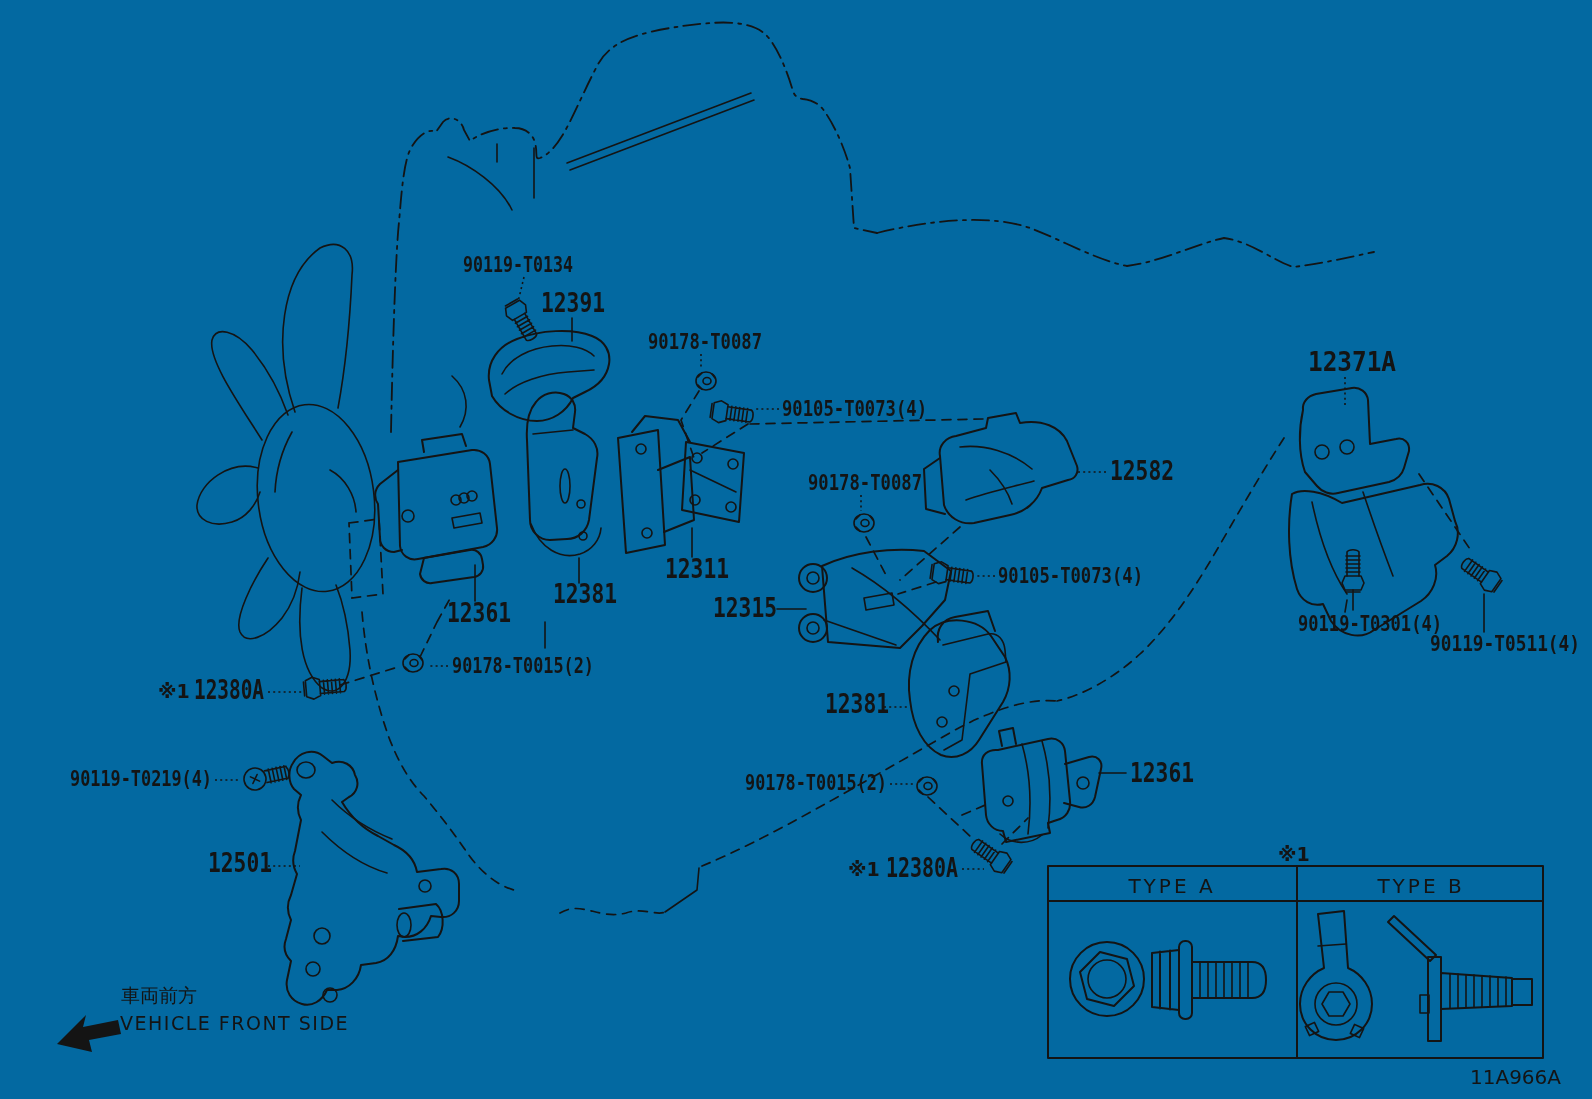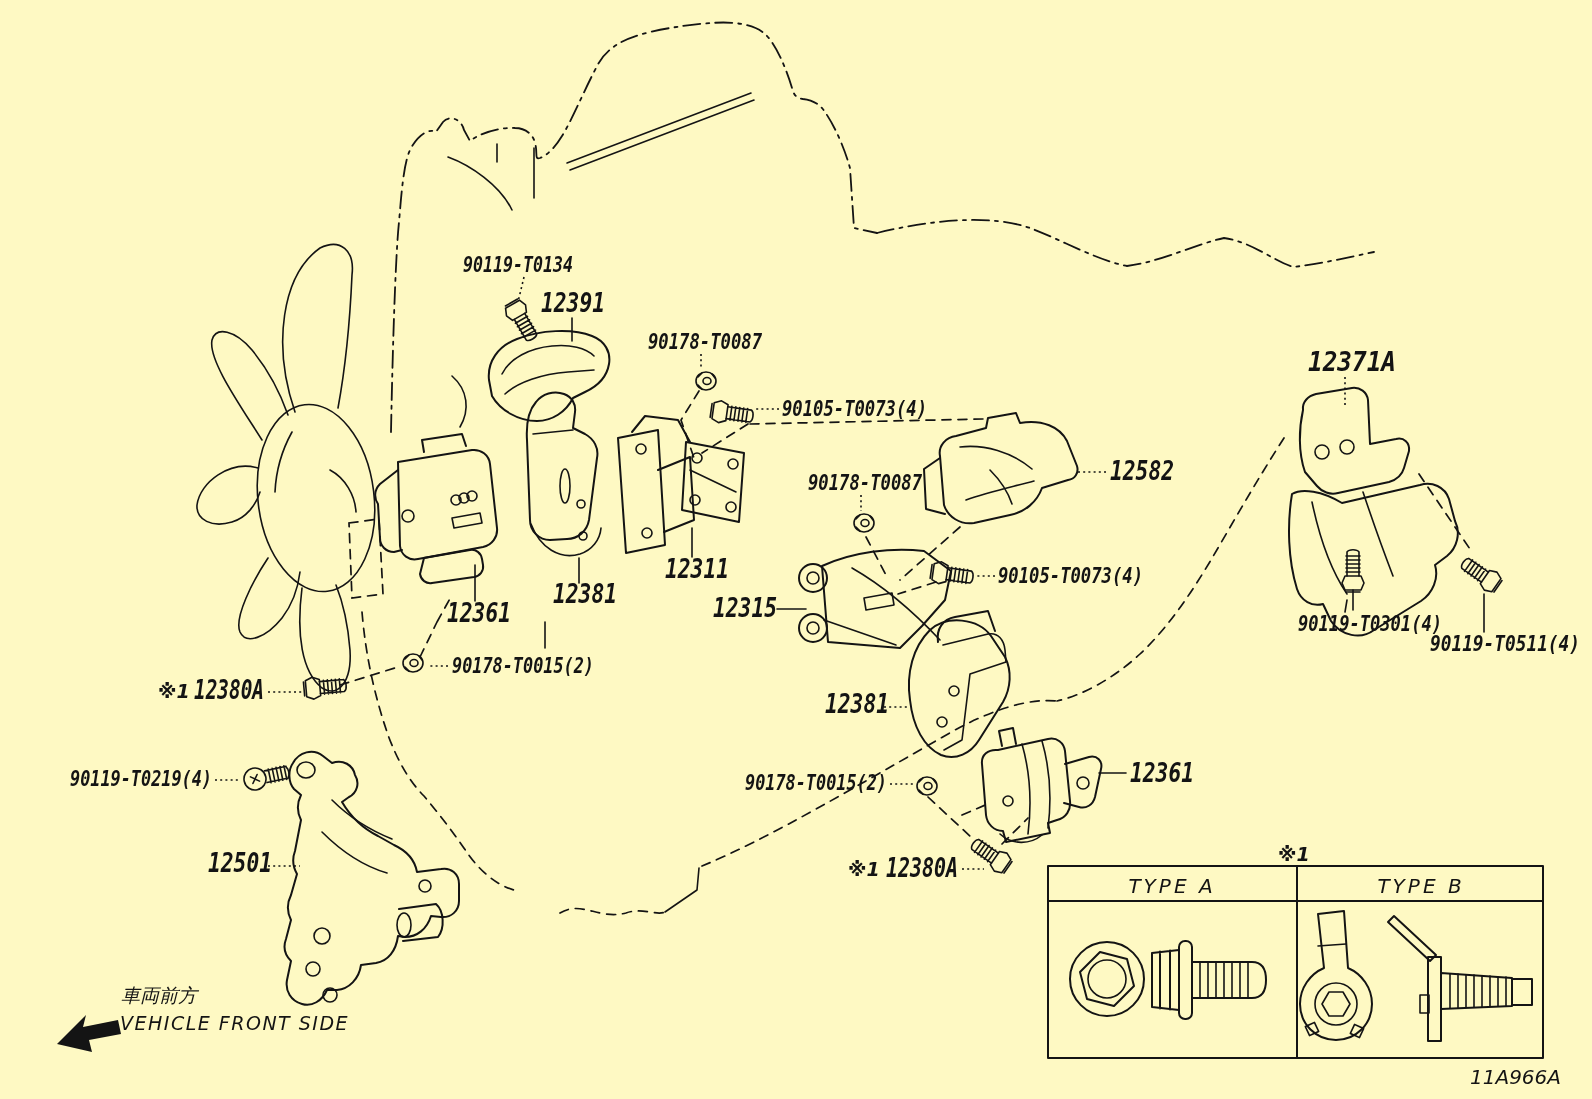--- a/index.html
+++ b/index.html
@@ -1,16 +1,16 @@
 <!DOCTYPE html>
 <html><head>
 <meta charset="utf-8">
 <style>
   html,body{margin:0;padding:0;background:#fff;}
-  .stage{position:relative;width:1592px;height:1099px;background:#fef9c3;overflow:hidden;font-style:italic;}
+  .stage{position:relative;width:1592px;height:1099px;background:#0369a1;overflow:hidden;}
   svg{display:block;}
   svg text{font-family:"DejaVu Sans Mono","Liberation Mono",monospace;font-weight:bold;fill:#141414;}
   .pn{font-size:27px;}
   .hw{font-size:21px;}
   .ref{font-size:19px;font-family:"DejaVu Sans","Liberation Sans",sans-serif;}
   .cap{font-size:20px;font-weight:normal;letter-spacing:3px;font-family:"DejaVu Sans","Liberation Sans",sans-serif;}
   .jp{font-size:19px;font-weight:normal;font-family:"DejaVu Sans","Liberation Sans",sans-serif;}
   .en{font-size:19px;font-weight:normal;letter-spacing:1.5px;font-family:"DejaVu Sans","Liberation Sans",sans-serif;}
   .code{font-size:20px;font-weight:normal;font-family:"DejaVu Sans","Liberation Sans",sans-serif;}
   .ln{fill:none;stroke:#141414;stroke-width:2;stroke-linecap:round;stroke-linejoin:round;}

